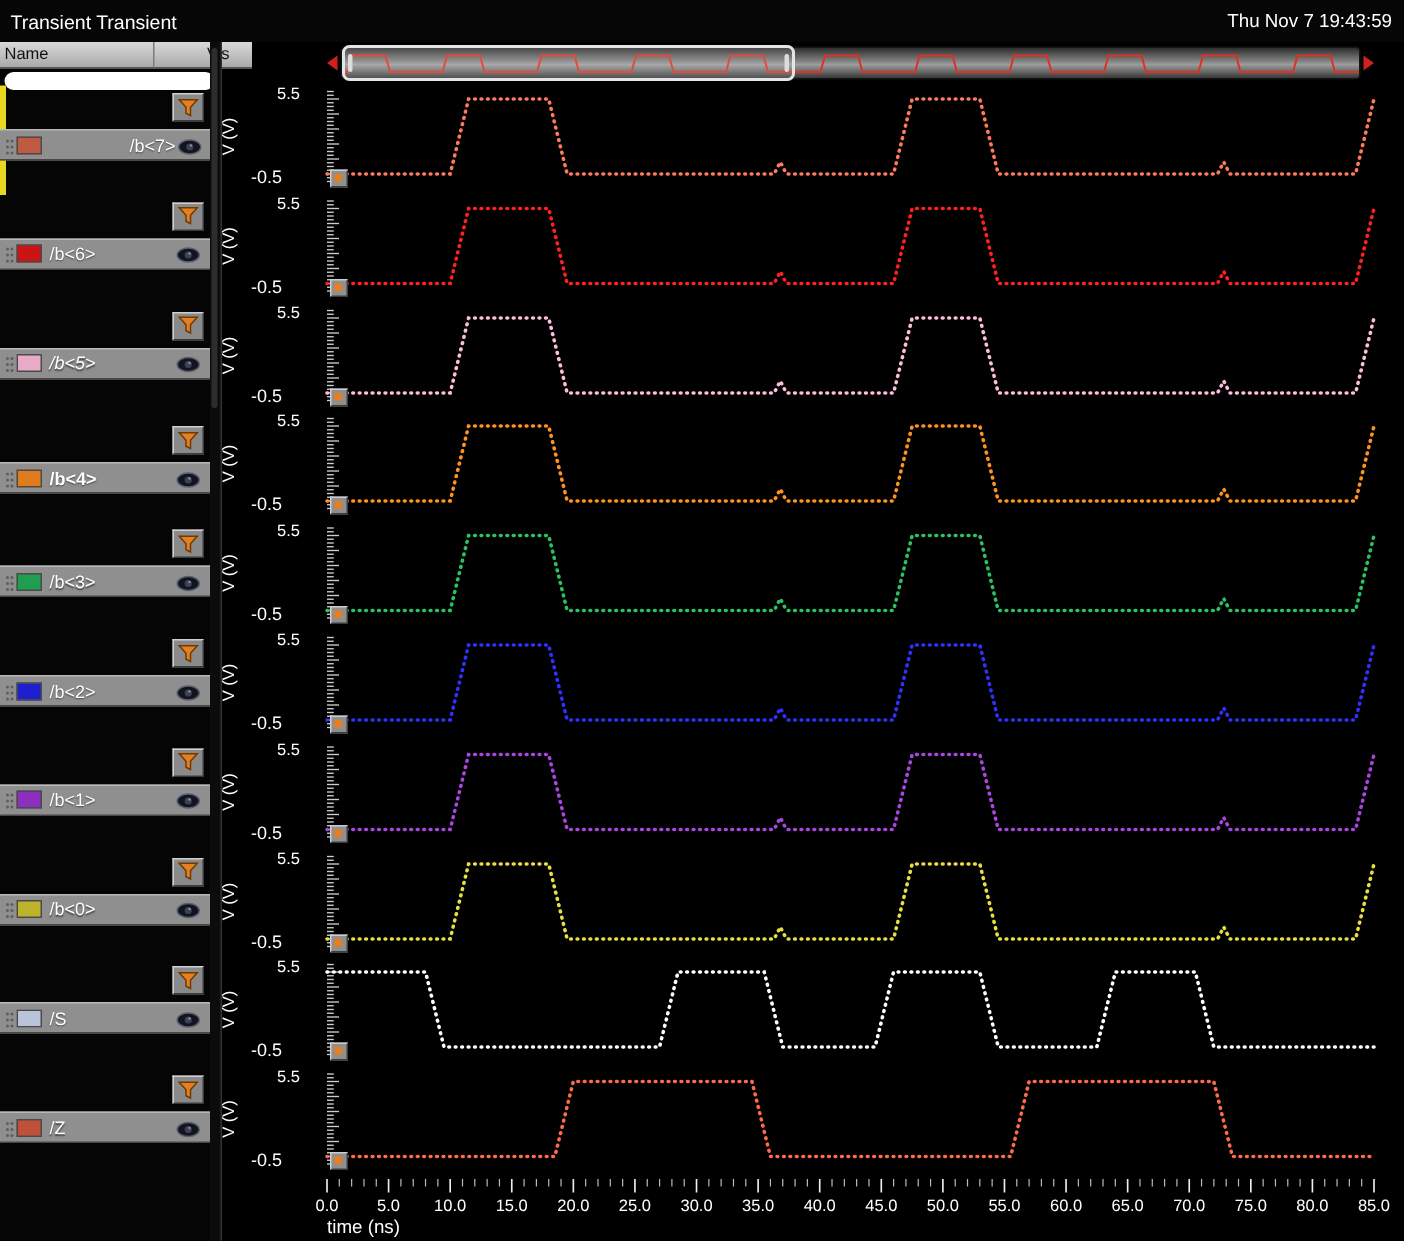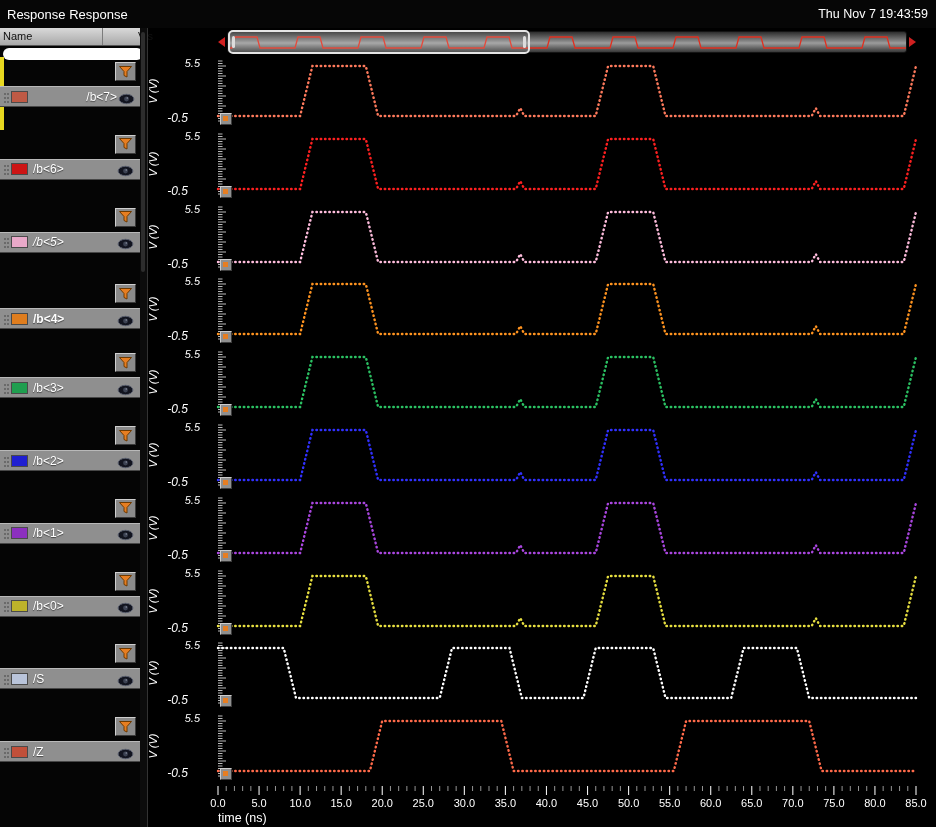--- a/index.html
+++ b/index.html
@@ -8,21 +8,21 @@
 
   
   .titlebar{position:absolute;left:0;top:0;width:936px;height:28px;background:#060606;}
   .title{position:absolute;left:7px;top:7px;font-size:13px;color:#fff;}
   .timestamp{position:absolute;right:8px;top:7px;font-size:12.5px;color:#fff;}
 
   
   .sidebar{position:absolute;left:0;top:28px;width:140px;height:799px;background:#050505;}
   .sb-header{position:absolute;left:0;top:0;width:140px;height:17px;
     background:linear-gradient(180deg,#d9d9d9,#a9a9a9);color:#111;font-size:11px;
-    border-bottom:1px solid #555;}
+    border-bottom:1px solid #555;padding-left:28px;}
   .sb-header .nm{position:absolute;left:3px;top:2px;}
   .sb-header .vis{position:absolute;left:106px;top:2px;margin-left:32px;}
   .sb-header .coldiv{position:absolute;left:102px;top:0;width:1px;height:17px;background:#7c7c7c;}
   .sb-search{position:absolute;left:3px;top:20px;width:128px;height:12px;border:none;
     border-radius:7px;background:#fff;font-size:10px;padding:0 6px;outline:none;}
   .sb-group{position:absolute;left:0;width:140px;}
   .sel-bar{position:absolute;left:0;top:0;width:4px;height:100%;background:#e8d820;}
   .funnel-btn{position:absolute;right:4px;top:5px;width:19px;height:17px;
     background:#8a8a8a;border-top:1px solid #cfcfcf;border-left:1px solid #cfcfcf;
     border-right:1px solid #3a3a3a;border-bottom:1px solid #3a3a3a;
@@ -36,21 +36,21 @@
   .swatch{width:15px;height:10px;border:1px solid #4a4a4a;flex:0 0 auto;margin-right:5px;}
   .sig-name{font-size:12px;color:#fff;text-shadow:0 1px 1px #444;flex:1 1 auto;}
   .eye{width:18px;height:12px;margin-right:5px;flex:0 0 auto;cursor:pointer;}
 
   
   .vscroll{position:absolute;left:140px;top:28px;width:7px;height:799px;background:#0c0c0c;
     border-right:1px solid #333;}
   .vscroll .handle{position:absolute;left:1px;top:4px;width:4px;height:240px;background:#2d2d2d;border-radius:2px;}
 
   
-  .yblock{position:absolute;left:146px;width:70px;height:72px;font-style:italic;}
+  .yblock{position:absolute;left:146px;width:70px;height:72px;}
   .vvl{position:absolute;width:40px;text-align:center;left:-13px;top:calc(50% - 8px);
     transform:rotate(-90deg);font-size:11px;color:#fff;}
   .ymax{position:absolute;right:16px;top:0;font-size:11px;color:#fff;}
   .ymin{position:absolute;right:28px;bottom:4px;font-size:12px;color:#fff;}
 
   
   .strip{position:absolute;left:218px;width:698px;height:71px;background:#000;}
   .strip svg{position:absolute;left:0;top:0;overflow:visible;}
   .bicon{position:absolute;left:2px;bottom:3px;width:12px;height:12px;background:#8f8f8f;
     border-top:1px solid #cdcdcd;border-left:1px solid #cdcdcd;
@@ -73,21 +73,21 @@
   
   .xaxis{position:absolute;left:218px;top:786px;overflow:visible;}
   .xtitle{position:absolute;left:218px;top:811px;width:698px;text-align:left;
     font-size:12.5px;color:#fff;}
   svg text{font-family:"Liberation Sans", sans-serif;}
 </style>
 </head>
 <body>
 
 <div class="titlebar">
-  <span class="title">Response Response</span>
+  <span class="title">Transient Transient</span>
   <span class="timestamp">Thu Nov 7 19:43:59</span>
 </div>
 
 <div class="sidebar">
   <div class="sb-header">
     <span class="nm">Name</span>
     <span class="coldiv"></span>
     <span class="vis">Vis</span>
   </div>
   <input class="sb-search" type="text" value="" style="">

